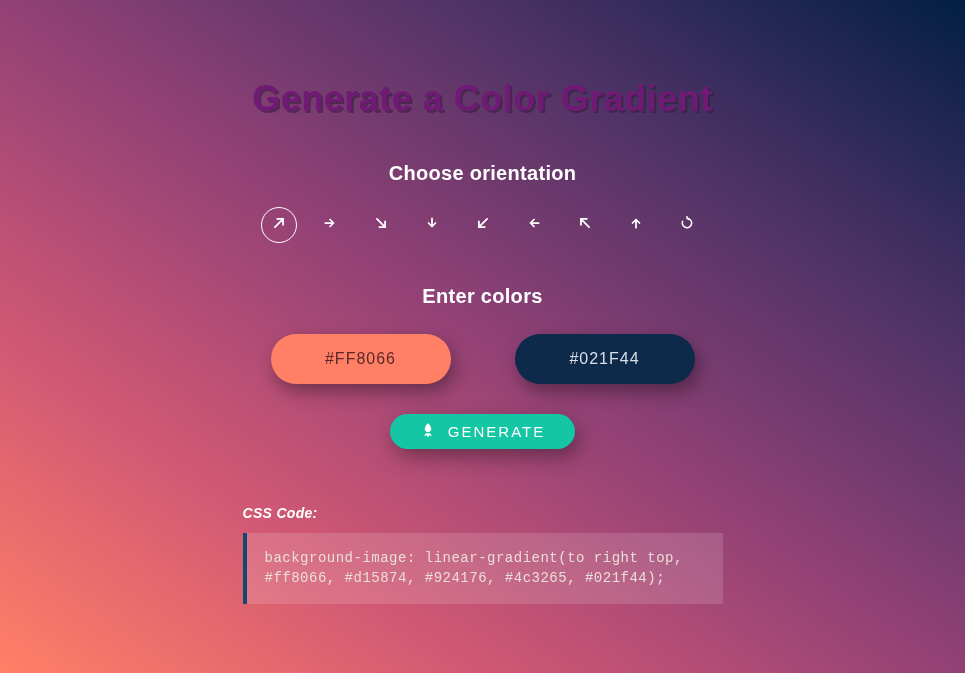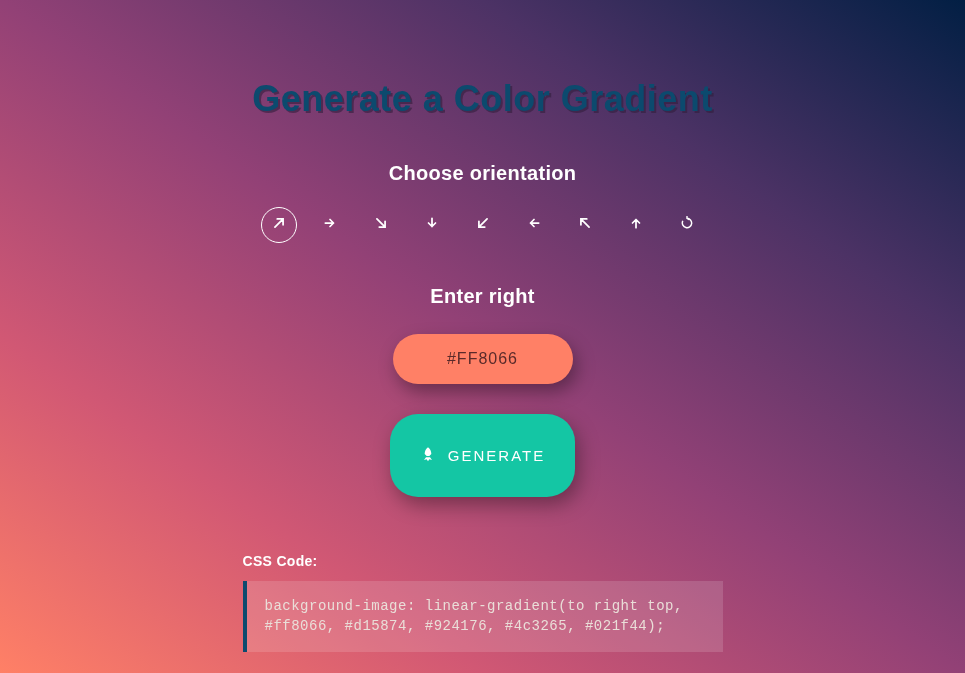--- a/index.html
+++ b/index.html
@@ -13,21 +13,21 @@
 .container{
   width:480px;
   margin:0 auto;
   padding-top:78px;
   text-align:center;
 }
 .title{
   font-size:36px;
   font-weight:900;
   letter-spacing:0.5px;
-  color:#0c4a6e;
+  color:#701a75;
   text-shadow:2px 2px 0 rgba(50,30,60,0.6);
 }
 .section-label{
   font-size:20px;
   font-weight:900;
   margin-top:42px;
   letter-spacing:0.3px;
 }
 .orient-row{
   display:flex;
@@ -68,32 +68,33 @@
   margin-top:30px;
   display:inline-flex;
   align-items:center;
   gap:12px;
   background:#14c6a4;
   border:none;
   color:#fff;
   font-size:15px;
   font-weight:500;
   letter-spacing:2px;
-  padding:32px 30px;
+  padding:8px 30px;
   border-radius:28px;
   cursor:pointer;
   box-shadow:4px 8px 20px rgba(0,0,0,0.35);
 }
 .generate-btn svg{width:16px;height:16px;fill:#fff}
 .css-label{
   text-align:left;
   font-size:14px;
   font-weight:900;
   margin-top:56px;
   letter-spacing:0.3px;
+  font-style:italic;
 }
 .code-box{
   margin-top:12px;
   background:rgba(255,255,255,0.14);
   border-left:4px solid #0c4a6e;
   text-align:left;
   padding:16px 18px;
   font-family:'Courier New',monospace;
   font-size:14px;
   letter-spacing:0.5px;
@@ -149,23 +150,24 @@
             <path d="M12 20V6M6 12l6-6 6 6" stroke="#fff" stroke-width="3" fill="none" stroke-linecap="round" stroke-linejoin="round"></path>
           </svg></span>
     </div>
     <div class="orient-btn">
       <span><svg viewBox="0 0 24 24">
             <path d="M12 4a8 8 0 1 1-7.5 5.2M12 4V1m0 3l3 2" stroke="#fff" stroke-width="2.5" fill="none" stroke-linecap="round" stroke-linejoin="round"></path>
           </svg></span>
     </div>
   </div>
 
-  <div class="section-label">Enter right</div>
+  <div class="section-label">Enter colors</div>
   <div class="colors-row">
     <input class="color-pill c1" value="#FF8066" style="">
+    <input class="color-pill c2" value="#021F44" style="">
   </div>
 
   <button class="generate-btn">
     <span><svg viewBox="0 0 24 24">
           <path d="M12 2c3 2 5 6 5 10l-3 3h-4l-3-3c0-4 2-8 5-10zM9 17l-3 4 4-1 2 3 2-3 4 1-3-4" fill="#fff"></path>
         </svg></span>
     <span>GENERATE</span>
   </button>
 
   <div class="css-label">CSS Code:</div>

